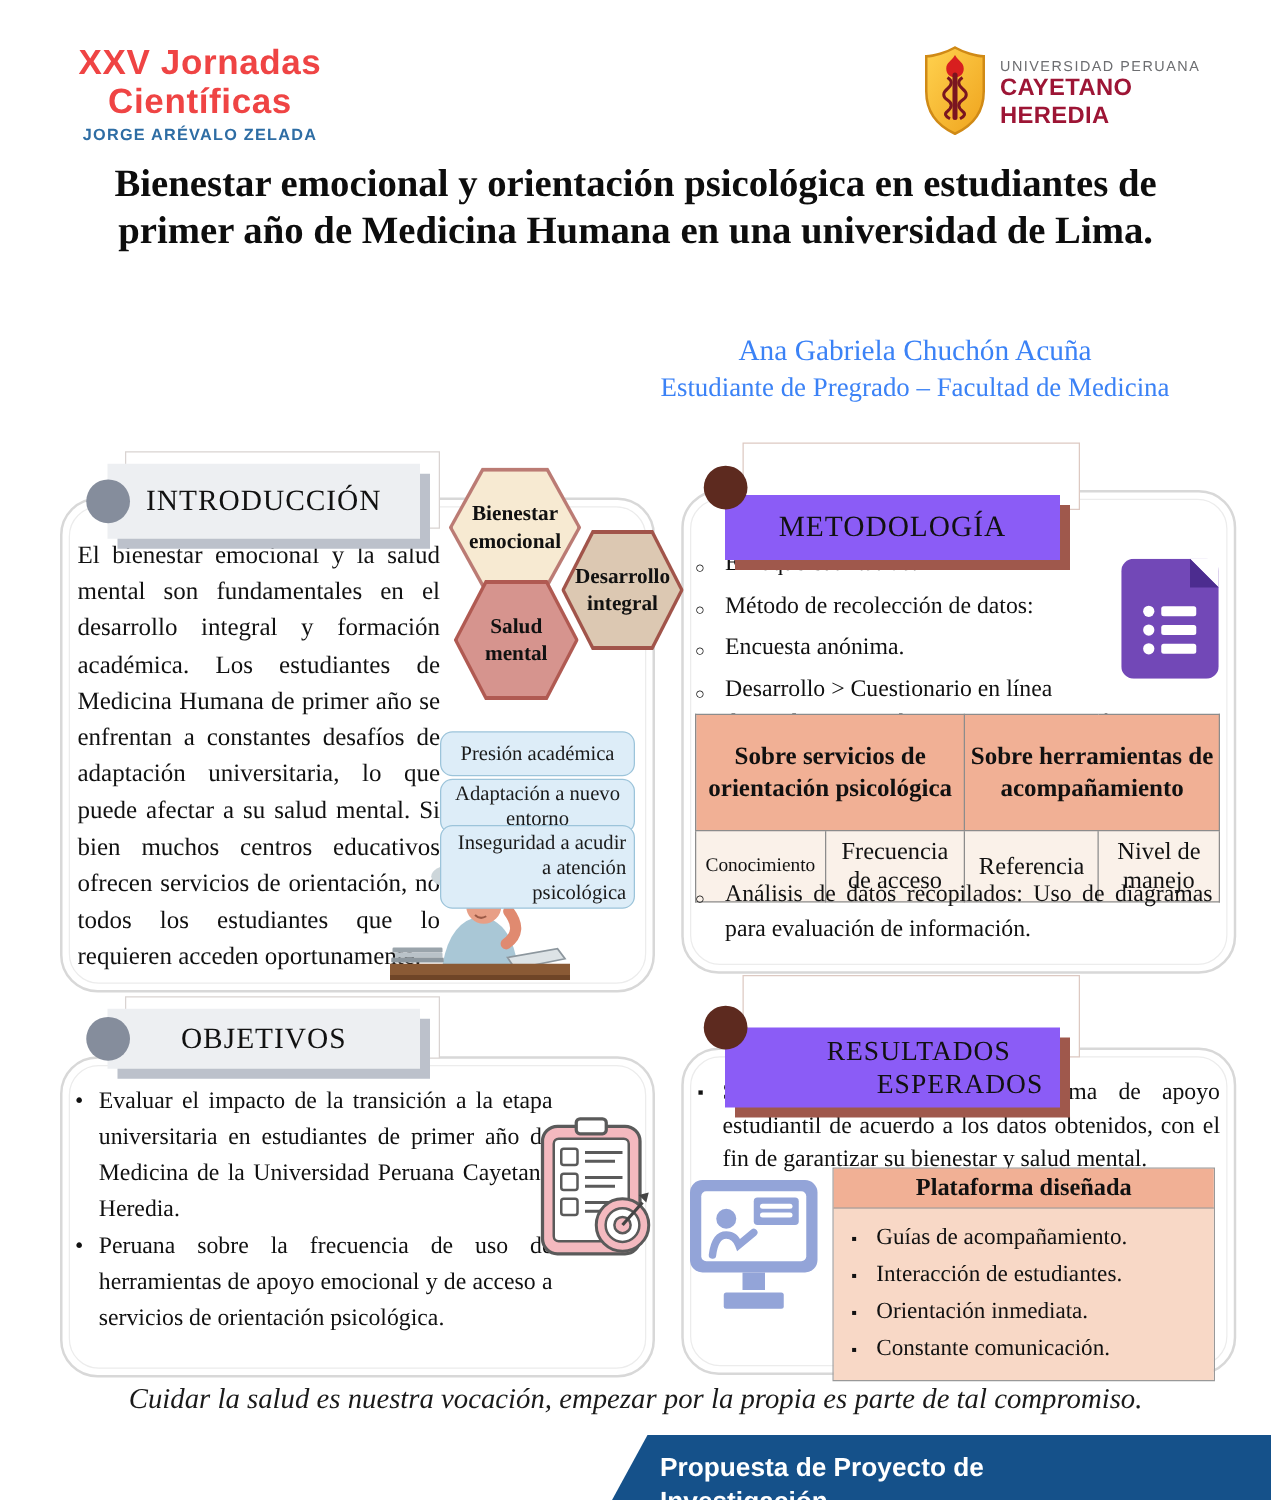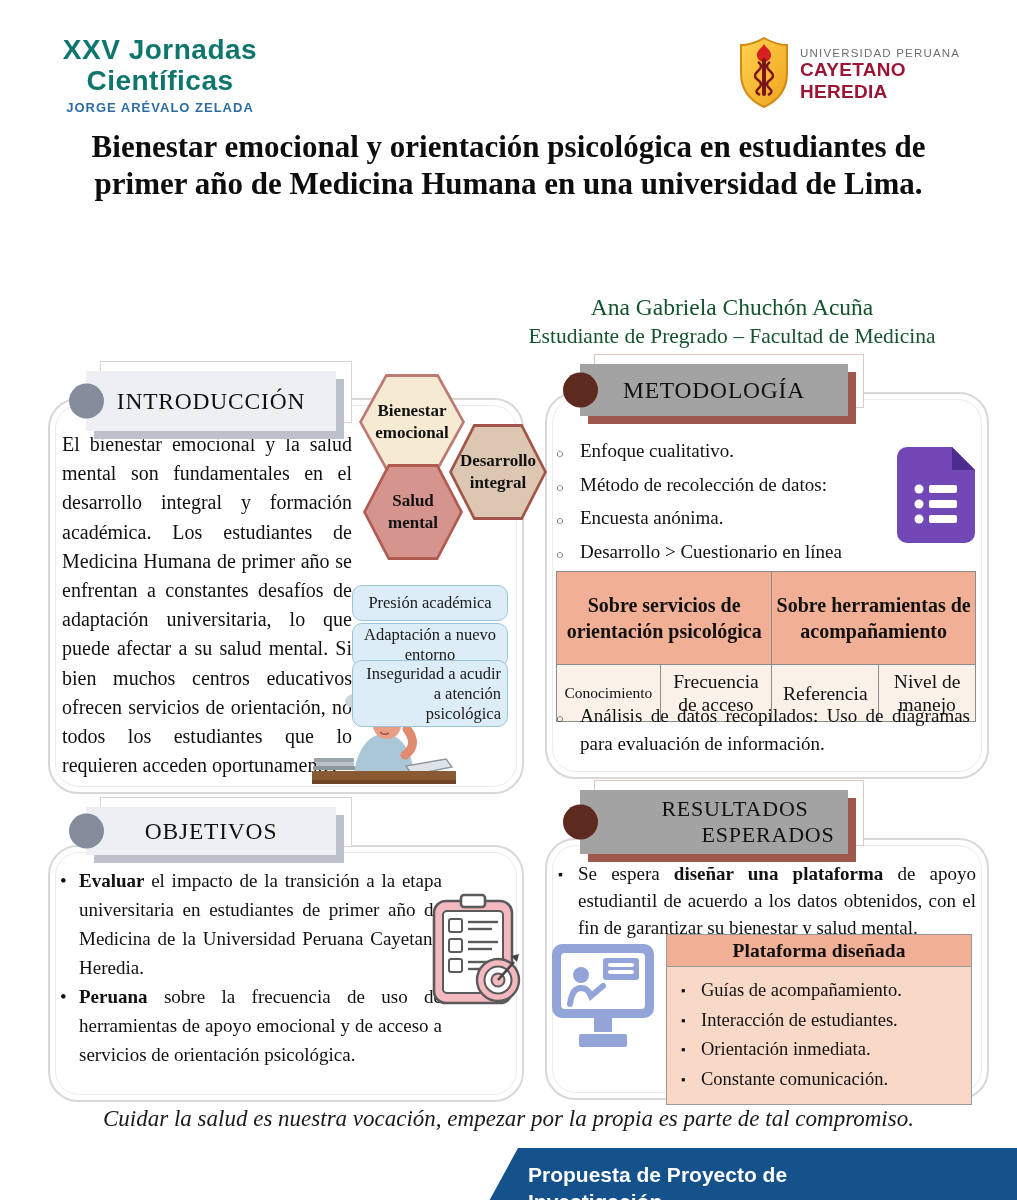--- a/index.html
+++ b/index.html
@@ -7,21 +7,21 @@
     position:relative;width:1017px;height:1200px;margin:0 auto;
     background:#ffffff;overflow:hidden;
     font-family:"Liberation Serif",serif;color:#111;
   }
   .abs{position:absolute;}
 
   
   .event-logo{left:40px;top:34px;width:240px;text-align:center;}
   .event-logo .l1,.event-logo .l2{
     font-family:"Liberation Sans",sans-serif;font-weight:bold;
-    font-size:28px;line-height:31px;color:#0f766e;letter-spacing:.5px;
+    font-size:28px;line-height:31px;color:#ef4444;letter-spacing:.5px;
   }
   .event-logo .sub{
     font-family:"Liberation Sans",sans-serif;font-weight:bold;
     font-size:13px;color:#2e6da4;letter-spacing:1px;margin-top:4px;
   }
   .upch{left:738px;top:36px;width:260px;display:flex;align-items:center;gap:10px;}
   .upch-text .u1{font-family:"Liberation Sans",sans-serif;font-size:11.5px;color:#6d6e71;letter-spacing:1.2px;}
   .upch-text .u2{font-family:"Liberation Sans",sans-serif;font-weight:bold;font-size:19px;color:#9d1535;letter-spacing:.3px;}
 
   
@@ -31,21 +31,21 @@
   }
 
   
   .meta-box{
     left:58px;top:248px;width:417px;height:94px;box-sizing:border-box;
     background:#fdf5f2;border:1.5px solid #e9cec4;border-radius:14px;
     padding:7px 13px;font-size:17.5px;line-height:23px;color:#222;
   }
   .meta-box .it{font-style:italic;}
   .meta-box b{font-weight:bold;}
-  .author{left:478px;top:266px;width:508px;text-align:center;color:#14532d;margin-top:26px;}
+  .author{left:478px;top:266px;width:508px;text-align:center;color:#3b82f6;}
   .author .name{font-size:23.5px;line-height:30px;}
   .author .role{font-size:21.5px;line-height:28px;}
 
   
   .frame{
     position:absolute;border:2px solid #d8d8d8;border-radius:30px;background:#fff;
   }
   .frame::after{
     content:"";position:absolute;inset:5px;border:1px solid #ececec;border-radius:24px;pointer-events:none;
   }
@@ -61,21 +61,21 @@
     display:flex;align-items:center;justify-content:center;
     font-size:23.5px;font-weight:normal;letter-spacing:.8px;color:#111;
   }
   .chip .dot{
     position:absolute;z-index:3;width:35px;height:35px;border-radius:50%;
     left:-17px;top:50%;transform:translateY(-50%);
   }
   .chip-gray .face{background:#edeff2;box-shadow:8px 8px 0 #bcc1cb;}
   .chip-gray .dot{background:#858d9c;}
   .chip-gray .ghost{border-color:#d9d3d1;}
-  .chip-pink .face{background:#a3a3a3;box-shadow:8px 8px 0 #9f584c;}
+  .chip-pink .face{background:#8b5cf6;box-shadow:8px 8px 0 #9f584c;margin-top:32px;}
   .chip-pink .dot{background:#5d2a1f;}
   .chip2 .face{flex-direction:column;align-items:center;justify-content:center;font-size:22px;line-height:26px;}
   .chip2 .face .hl1{padding-left:42px;}
   .chip2 .face .hl2{padding-left:108px;}
 
   
   .intro-body{left:62px;top:430px;width:290px;font-size:20px;line-height:29.2px;text-align:justify;z-index:2;}
   .hex{position:absolute;z-index:5;}
   .hex .hx-border,.hex .hx-fill{position:absolute;clip-path:polygon(25% 0,75% 0,100% 50%,75% 100%,25% 100%,0 50%);}
   .hex .hx-border{inset:0;}
@@ -126,21 +126,21 @@
   
   .quote{left:0;top:1106px;width:1017px;text-align:center;font-style:italic;font-size:23px;color:#1a1a1a;}
   .ribbon{
     left:468px;top:1148px;width:549px;height:66px;background:#15518a;
     clip-path:polygon(50px 0,100% 0,100% 100%,14px 100%);
   }
   .ribbon .rtext{
     margin:13px 0 0 60px;width:330px;color:#fff;
     font-family:"Liberation Sans",sans-serif;font-weight:bold;font-size:21px;line-height:27px;
   }
-  b{font-weight:bold;}
+  b{font-weight:normal;}
 </style>
 </head>
 <body>
 
 <div class="poster">
 
   <div class="abs event-logo">
     <div class="l1">XXV Jornadas</div>
     <div class="l2">Científicas</div>
     <div class="sub">JORGE ARÉVALO ZELADA</div>

